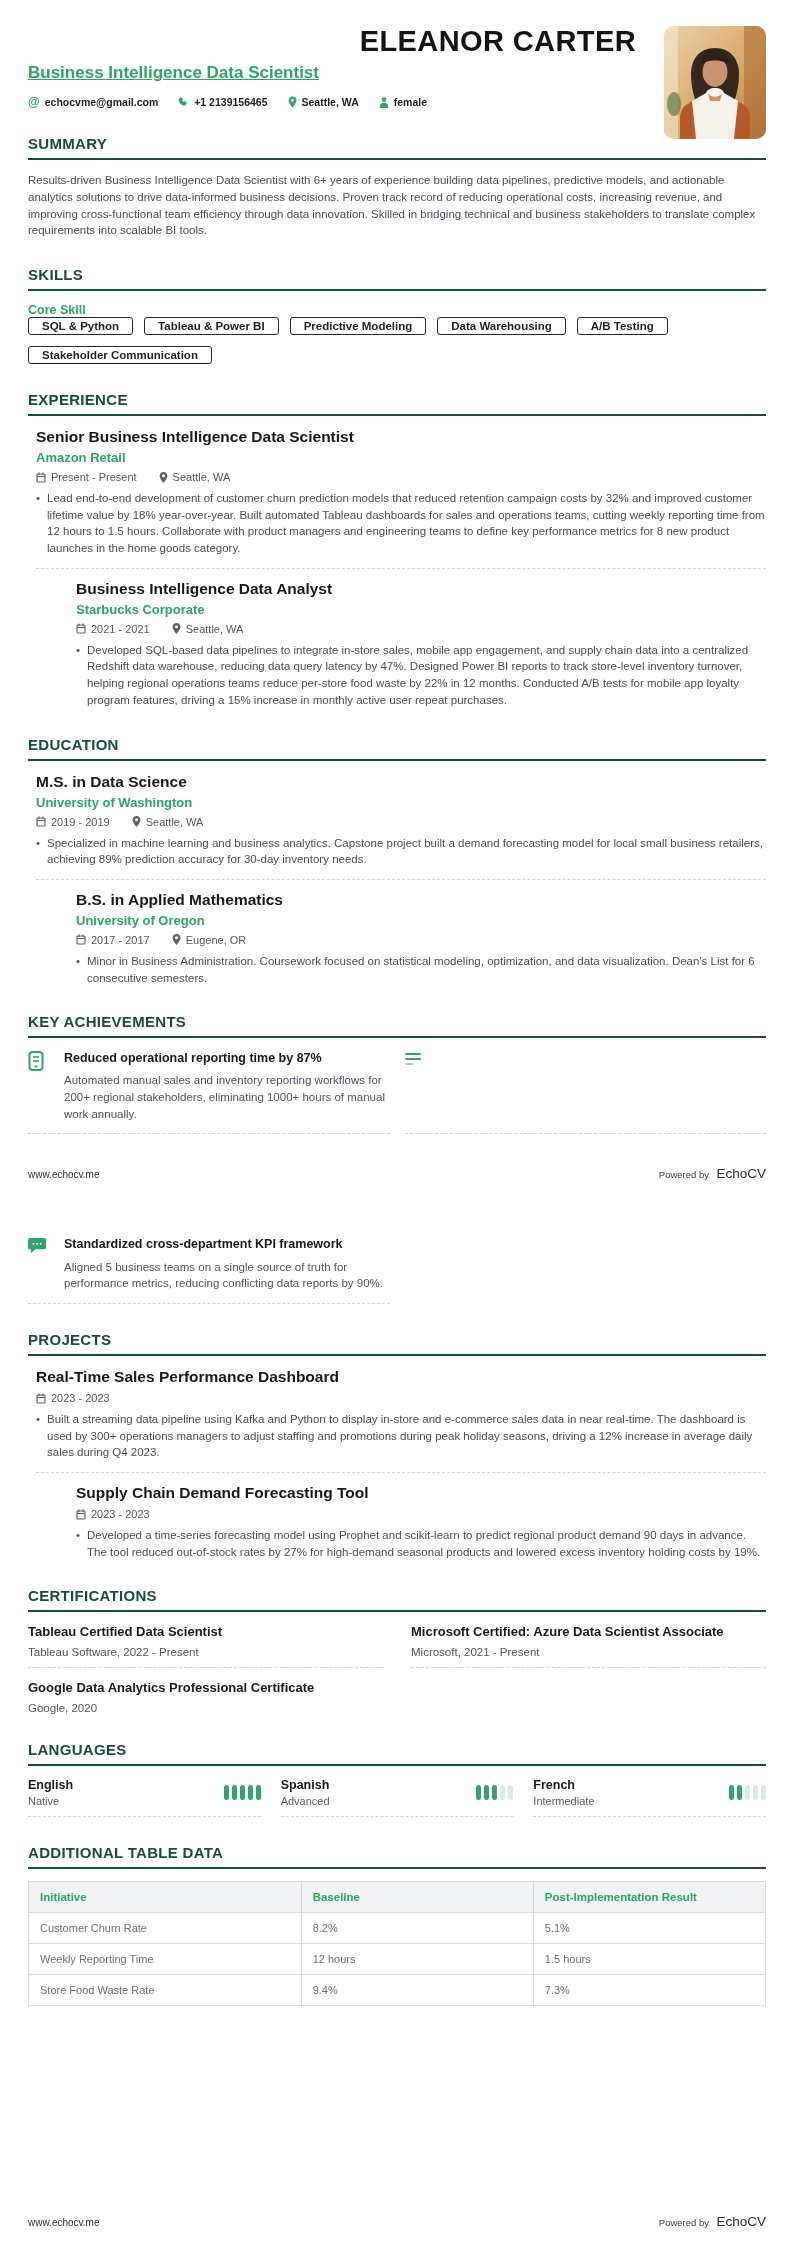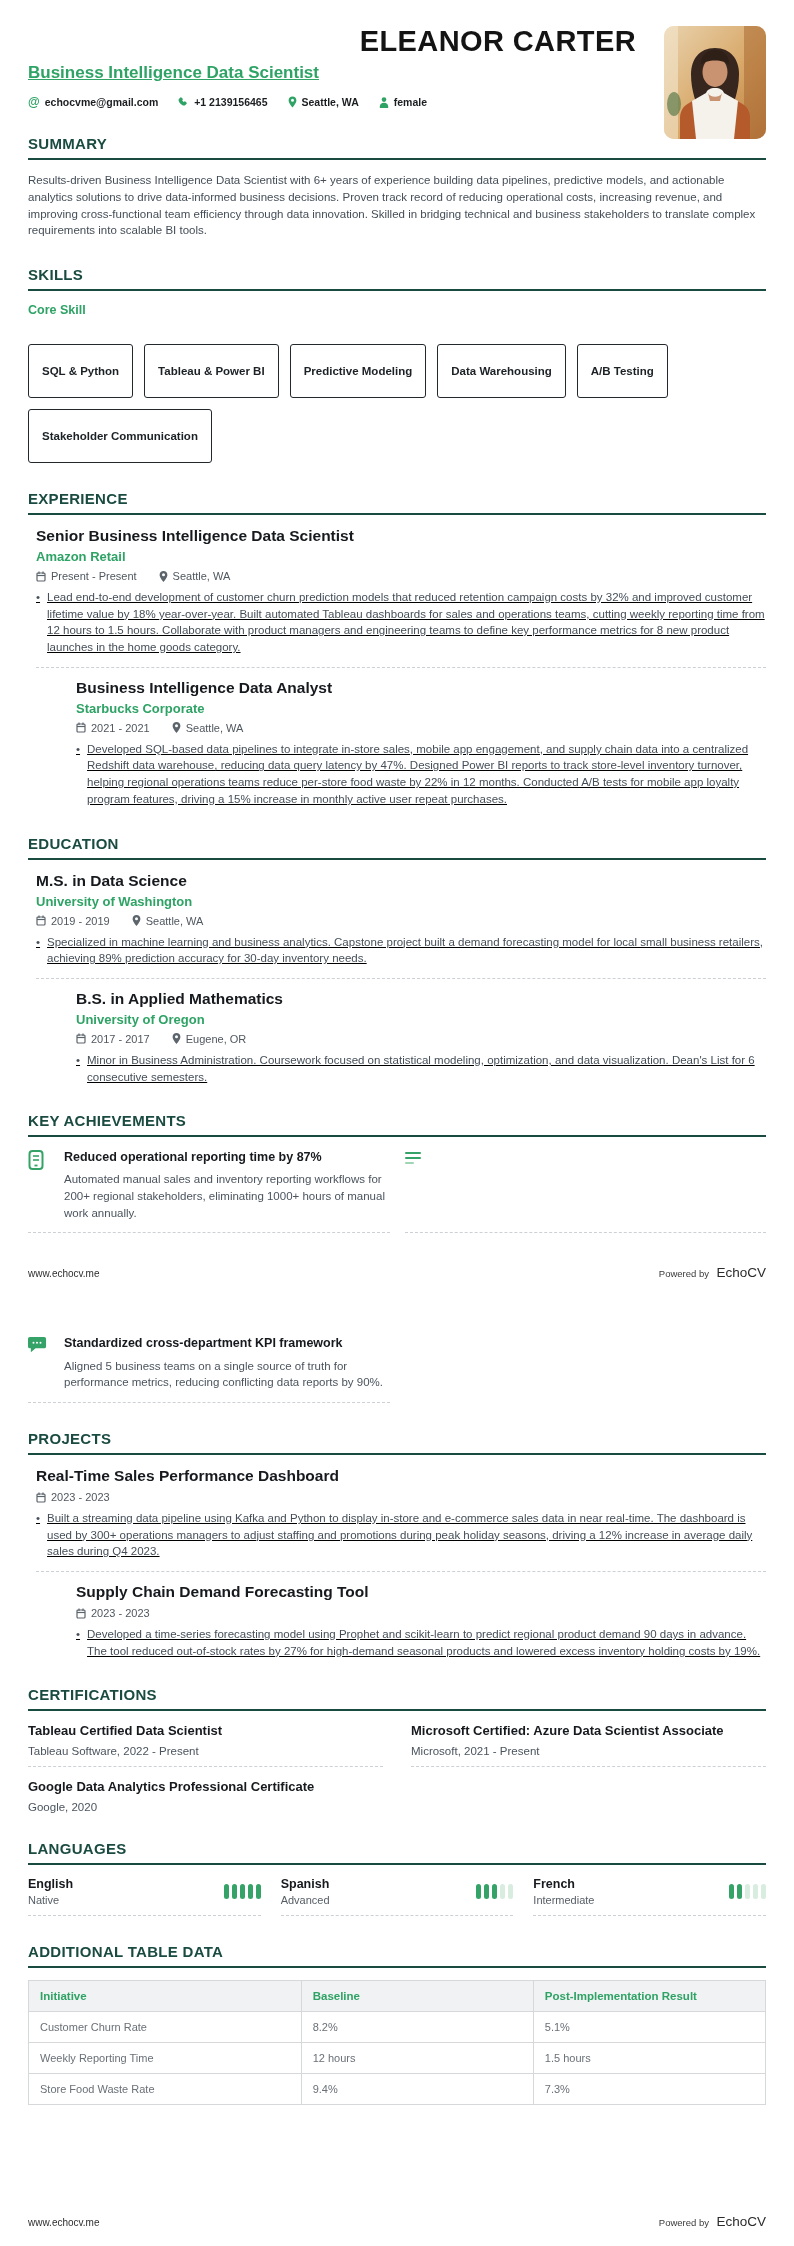--- a/index.html
+++ b/index.html
@@ -27,35 +27,35 @@
   .photo{position:absolute;top:0;right:0;width:102px;height:113px;border-radius:10px;overflow:hidden;}
   .photo svg{display:block;}
 
   
   .sec{margin-top:27px;}
   .sec-h{font-size:15px;font-weight:800;letter-spacing:.3px;color:var(--dark);
          padding-bottom:6px;border-bottom:2.5px solid var(--dark);margin-bottom:12px;}
   .para{font-size:11.5px;line-height:1.45;color:var(--body);}
 
   
-  .group-label{color:var(--green);font-weight:700;font-size:12.5px;margin-bottom:27px;}
+  .group-label{color:var(--green);font-weight:700;font-size:12.5px;margin-bottom:0;}
   .chips{display:flex;flex-wrap:wrap;gap:11px;}
-  .chip{border:1.5px solid #23282d;border-radius:3px;padding:20px 13px;font-size:11.5px;
+  .chip{border:1.5px solid #23282d;border-radius:3px;padding:2px 13px;font-size:11.5px;
         font-weight:700;color:#1c2126;background:#fff;}
 
   
   .entry{padding-bottom:11px;}
   .entry:not(:last-child){border-bottom:1px dashed var(--dashed);margin-bottom:11px;margin-left:8px;}
   .entry:last-child{padding-bottom:0;margin-left:48px;}
   .e-title{font-size:15.5px;font-weight:800;color:var(--ink);}
   .e-org{font-size:13px;font-weight:700;color:var(--green);margin-top:4px;}
   .e-meta{display:flex;gap:22px;margin-top:6px;align-items:center;font-size:11px;color:var(--meta);}
   .e-meta .mi{display:inline-flex;align-items:center;gap:5px;}
   .mi svg{display:block;color:#5c646c;}
-  .bullet{display:flex;gap:7px;margin-top:7px;text-decoration:underline;}
+  .bullet{display:flex;gap:7px;margin-top:7px;}
   .bullet::before{content:"•";color:var(--body);font-size:11.5px;line-height:1.45;}
   .bullet .btxt{font-size:11.5px;line-height:1.45;color:var(--body);}
 
   
   .ach-grid{display:grid;grid-template-columns:1fr 1fr;column-gap:15px;}
   .ach{display:grid;grid-template-columns:36px 1fr;border-bottom:1px dashed var(--dashed);padding-bottom:11px;}
   .ach-icon{padding-top:1px;}
   .ach-icon [data-icon]{display:none;}
   .ach-icon.mobile-report [data-icon="mobile-report"],
   .ach-icon.summary-lines [data-icon="summary-lines"],

